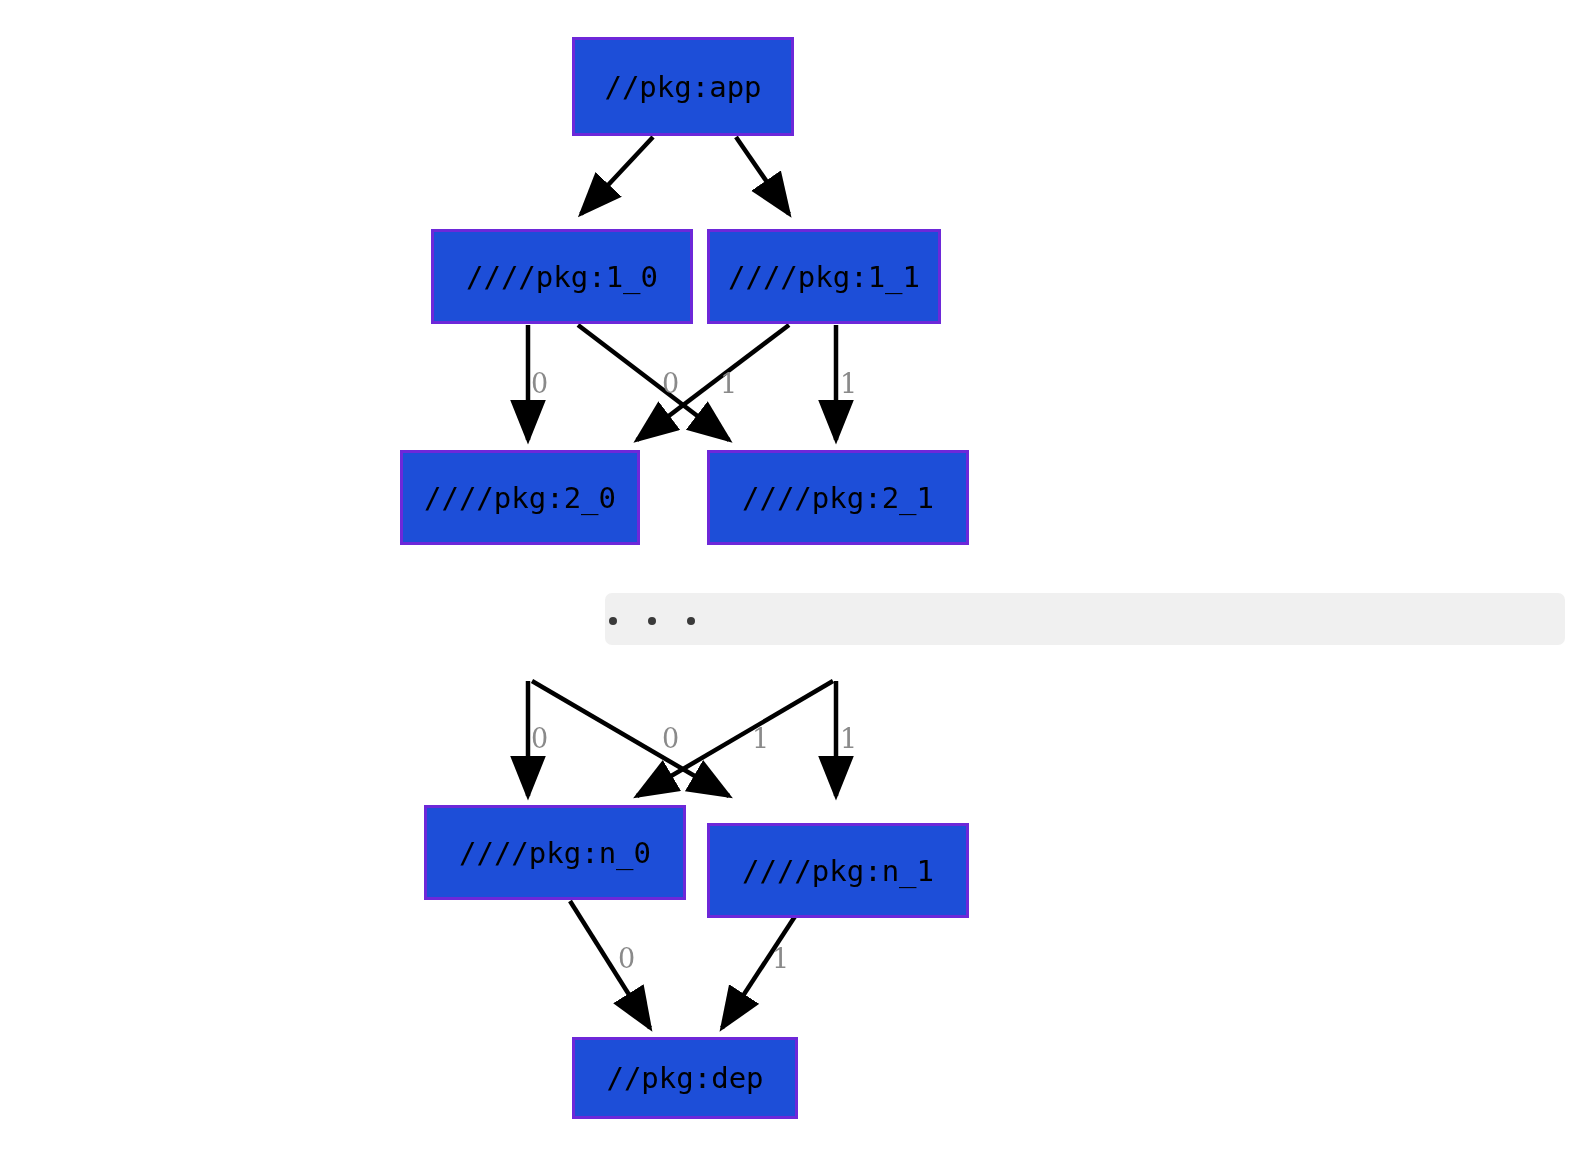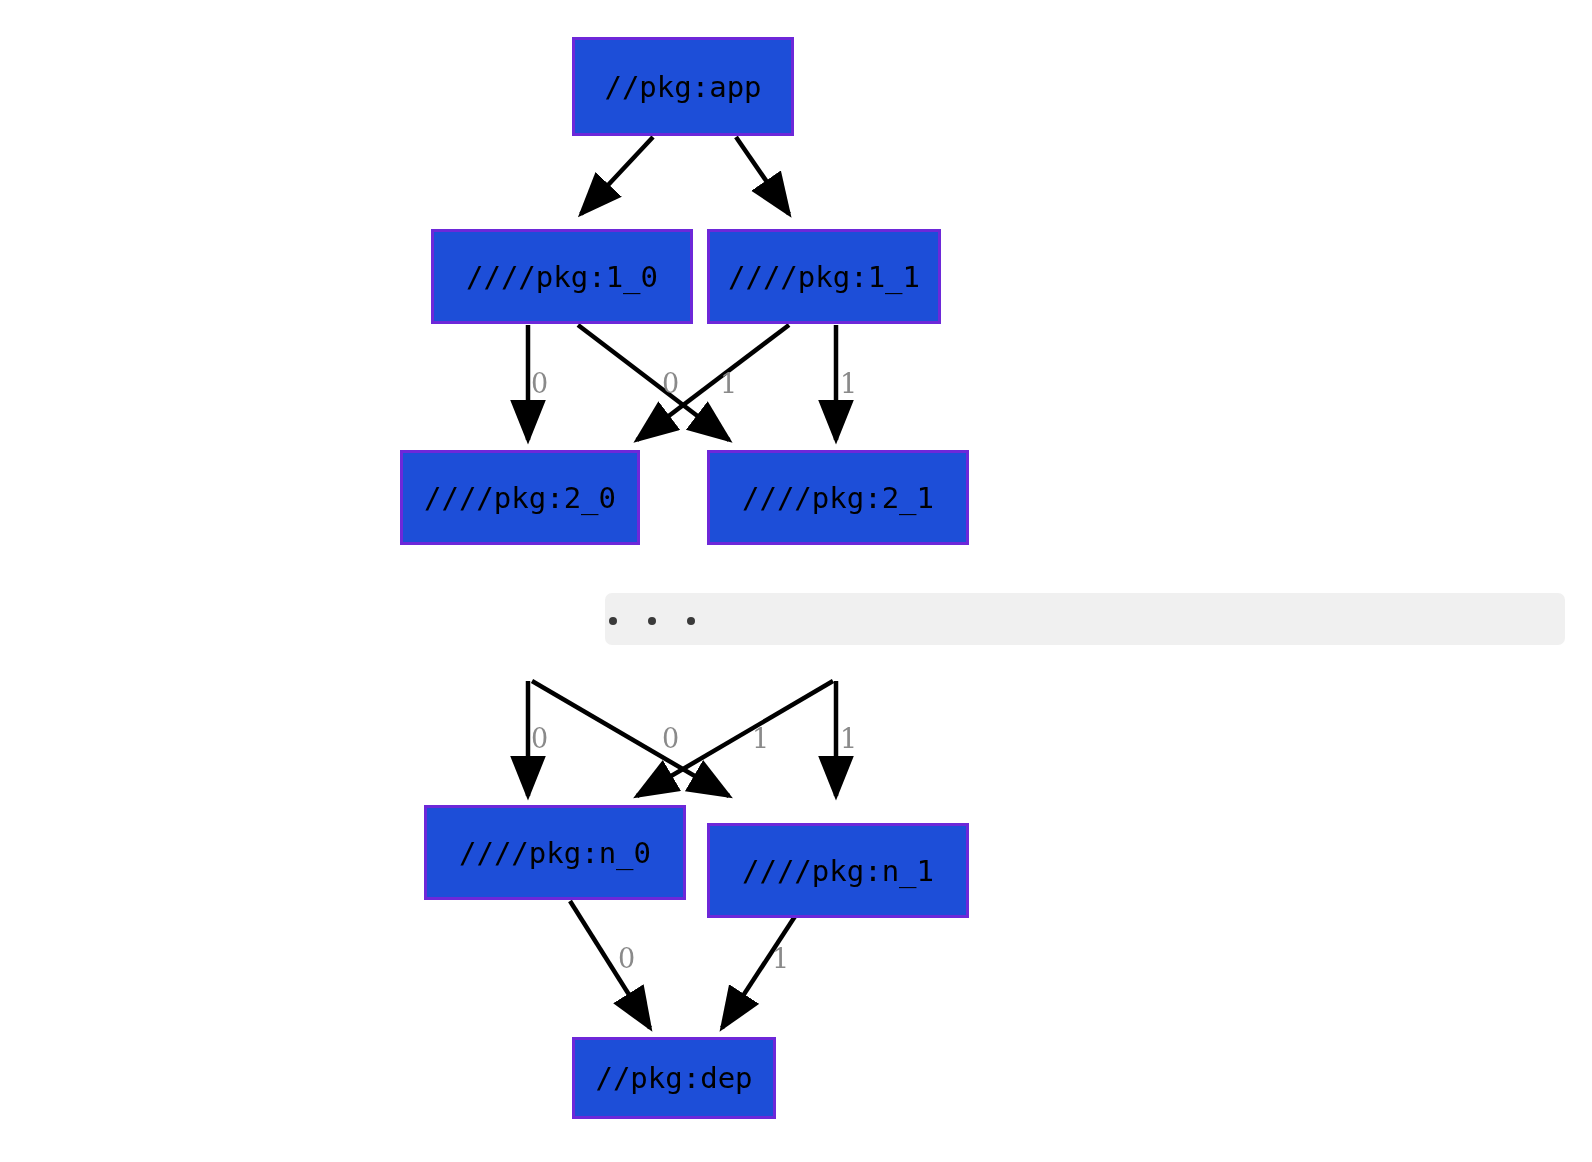--- a/index.html
+++ b/index.html
@@ -121,21 +121,21 @@
   </div>
 
   <div class="node-box" style="left:400px; top:805px; width:262px; height:95px;margin-left:24px;">
     <span>////pkg:n_0</span>
   </div>
 
   <div class="node-box" style="left:707px; top:805px; width:262px; height:95px;margin-top:18px;">
     <span>////pkg:n_1</span>
   </div>
 
-  <div class="node-box" style="left:572px; top:1037px; width:204px; height:82px;">
+  <div class="node-box" style="left:572px; top:1037px; width:226px; height:82px;">
     <span>//pkg:dep</span>
   </div>
 
   <div class="edge-label" style="left:531px; top:370px;"><span>0</span></div>
   <div class="edge-label" style="left:662px; top:370px;"><span>0</span></div>
   <div class="edge-label" style="left:720px; top:370px;"><span>1</span></div>
   <div class="edge-label" style="left:840px; top:370px;"><span>1</span></div>
 
   <div class="edge-label" style="left:531px; top:725px;"><span>0</span></div>
   <div class="edge-label" style="left:662px; top:725px;"><span>0</span></div>

